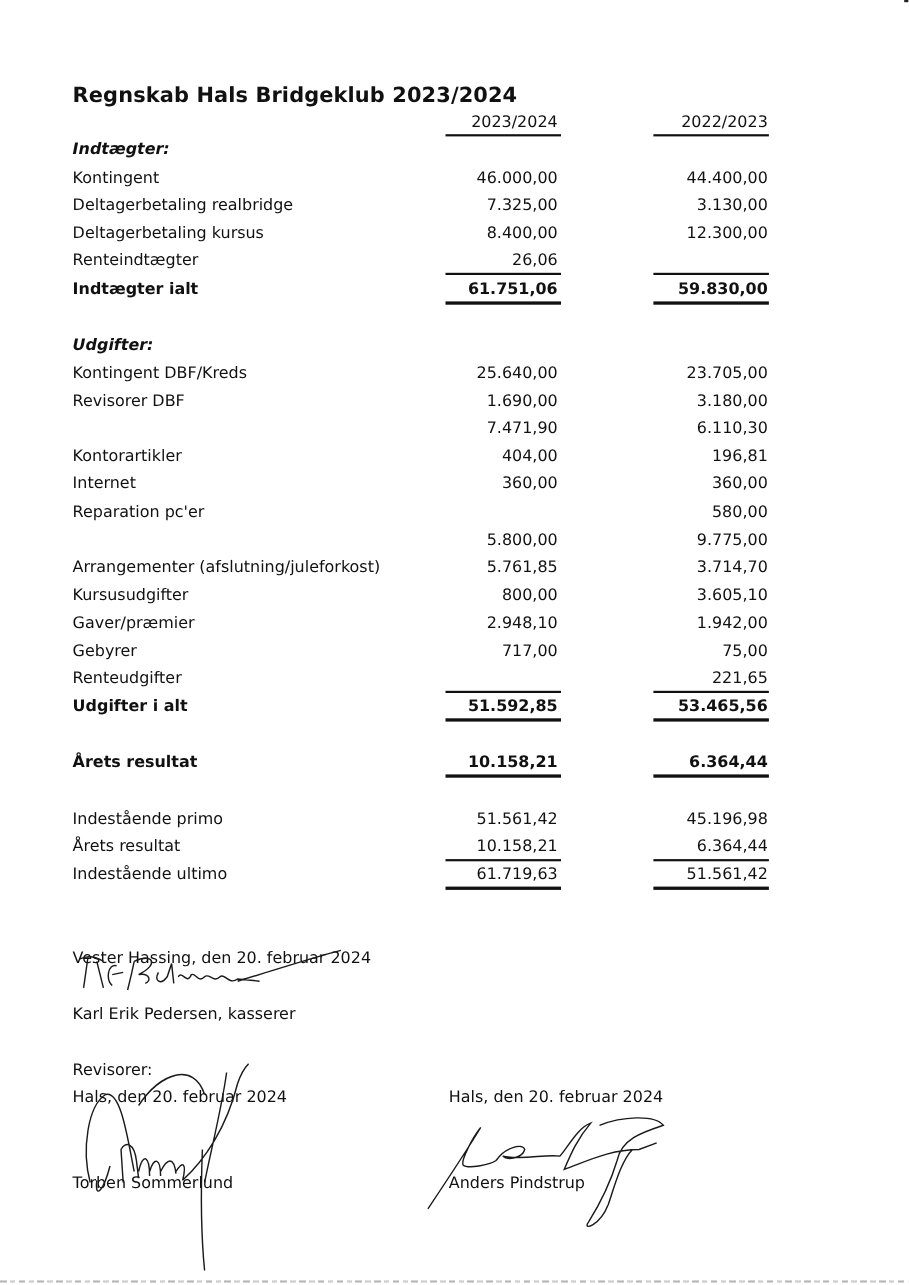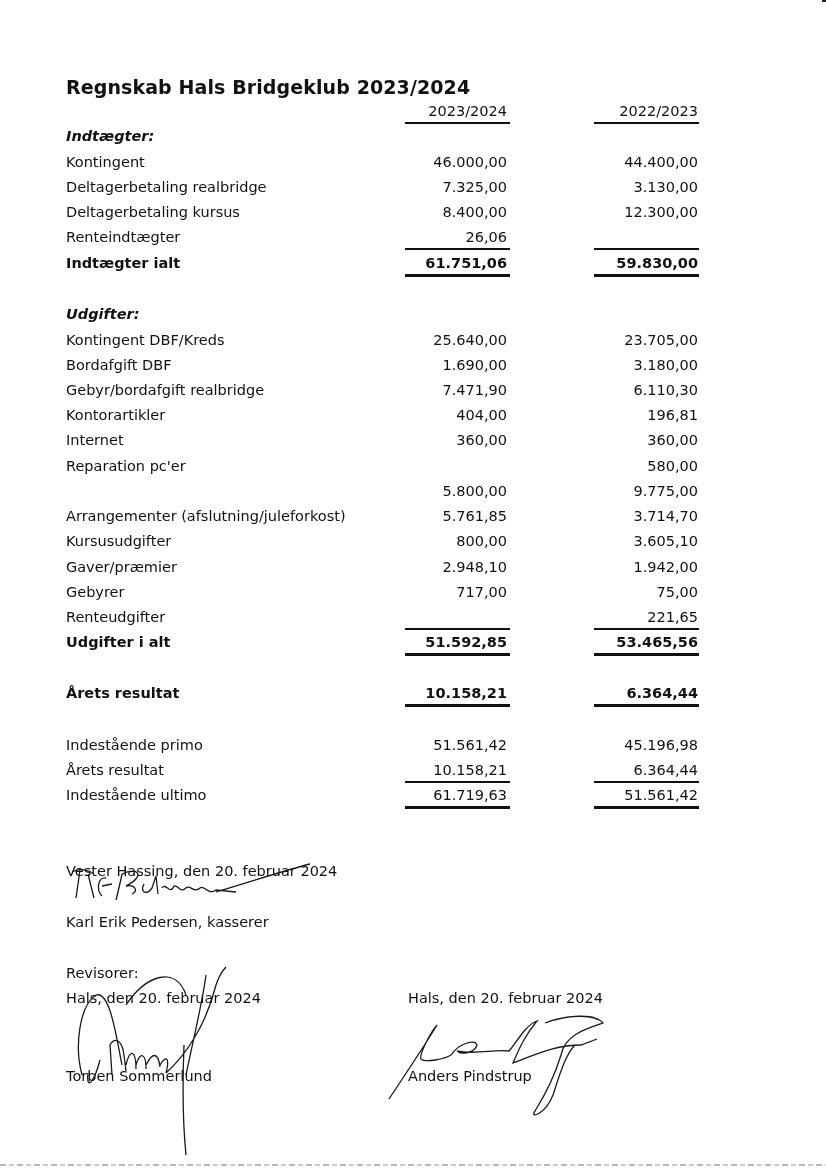--- a/index.html
+++ b/index.html
@@ -85,26 +85,25 @@
 
 <div class="row" style="top:303px;">
   <span class="label italicbold">Udgifter:</span>
 </div>
 <div class="row" style="top:329px;">
   <span class="label">Kontingent DBF/Kreds</span>
   <span class="v1">25.640,00</span>
   <span class="v2">23.705,00</span>
 </div>
 <div class="row" style="top:354px;">
-  <span class="label">Bordafgift DBF</span>
+  <span class="label">Revisorer DBF</span>
   <span class="v1">1.690,00</span>
   <span class="v2">3.180,00</span>
 </div>
 <div class="row" style="top:379px;">
-  <span class="label">Gebyr/bordafgift realbridge</span>
   <span class="v1">7.471,90</span>
   <span class="v2">6.110,30</span>
 </div>
 <div class="row" style="top:404px;">
   <span class="label">Kontorartikler</span>
   <span class="v1">404,00</span>
   <span class="v2">196,81</span>
 </div>
 <div class="row" style="top:429px;">
   <span class="label">Internet</span>

